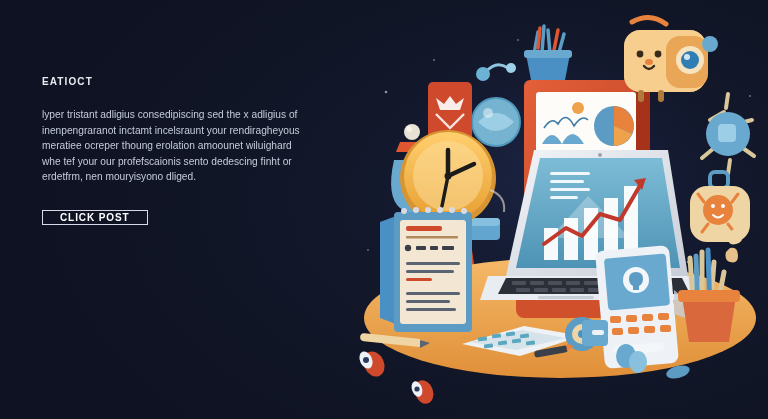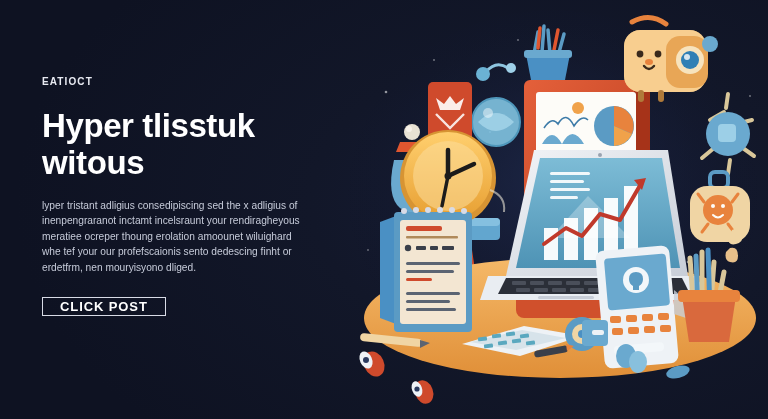--- a/index.html
+++ b/index.html
@@ -44,42 +44,41 @@
     color: #c6cbd9;
     max-width: 258px;
     margin-bottom: 22px;
   }
   #cta-button {
     display: inline-block;
     padding: 1px 17px;
     border: 1.4px solid #d8dbe6;
     background: transparent;
     color: #ffffff;
-    font-size: 13px;
+    font-size: 10px;
     font-weight: bold;
     letter-spacing: 0.9px;
     cursor: pointer;
   }
 
   
   #illus {
     position: absolute;
     right: 0; top: 0;
     width: 430px; height: 419px;
   }
   #illus svg { width: 100%; height: 100%; display: block; }
 </style>
 </head>
 <body>
 
 <div id="banner">
 
   <div id="text-col">
     <div id="eyebrow">EATIOCT</div>
-    <h1 id="headline">Hyper tlisstuk witous</h1>
     <p id="body-copy">lyper tristant adligius consedipiscing sed the x  adligius of inenpengraranot inctamt incelsraunt your rendiragheyous meratiee ocreper thoung erolation amoounet wiluighard whe tef your our profefscaionis sento dedescing finht or erdetfrm, nen mouryisyono dliged.</p>
     <button id="cta-button">CLICK POST</button>
   </div>
 
   <div id="illus">
     <svg viewBox="0 0 430 419" xmlns="http://www.w3.org/2000/svg">
       <defs>
         <linearGradient id="deskG" x1="0" y1="0" x2="0" y2="1">
           <stop offset="0" stop-color="#f5b968"></stop>
           <stop offset="1" stop-color="#e08f38"></stop>

